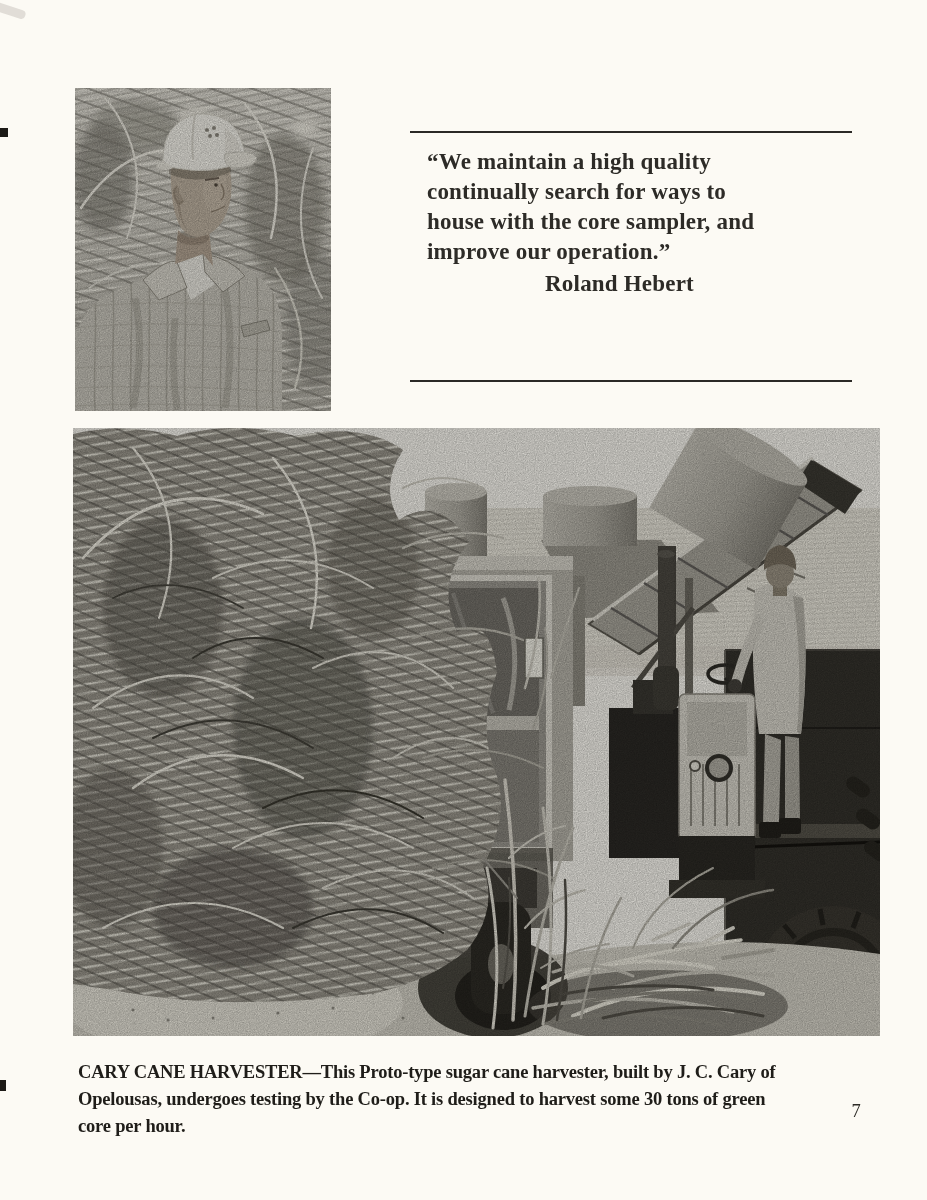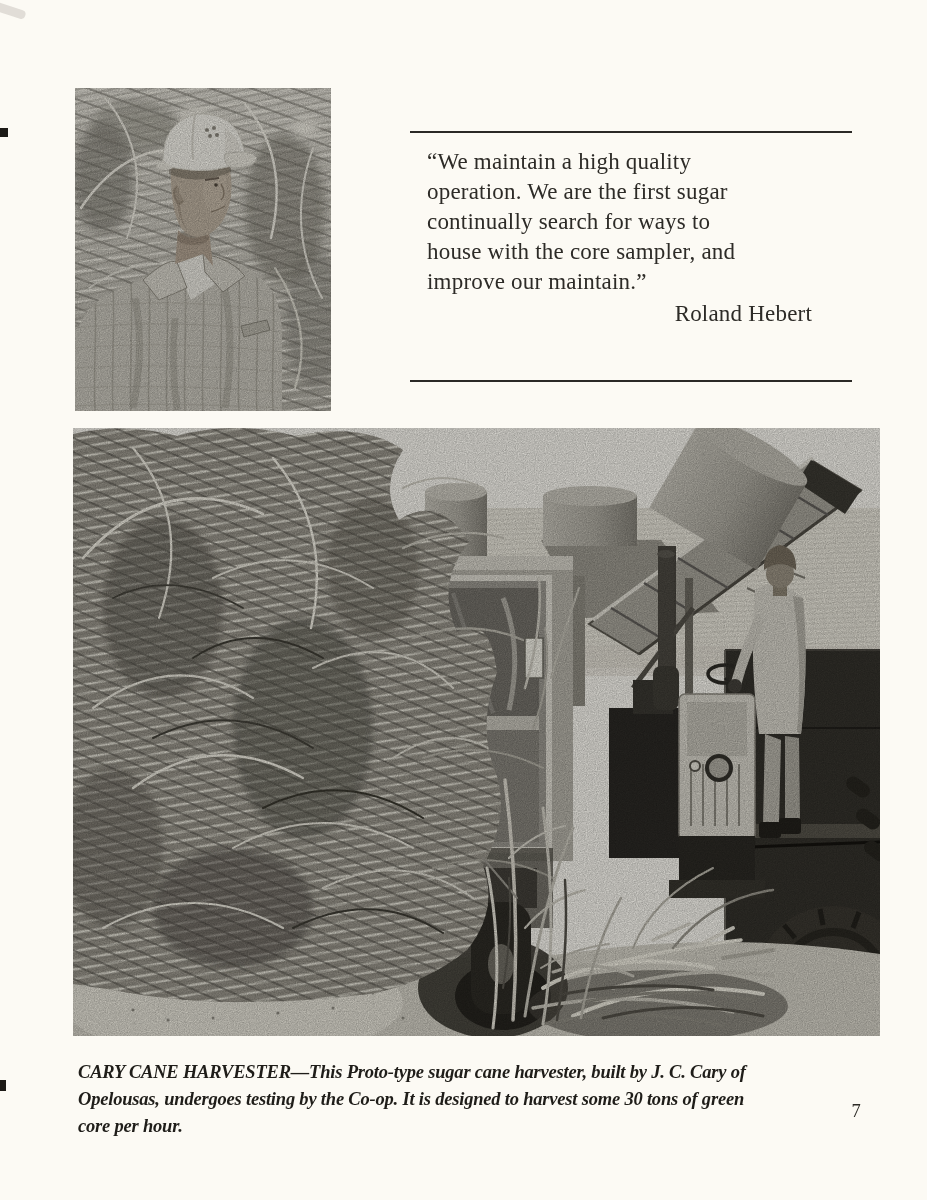--- a/index.html
+++ b/index.html
@@ -21,33 +21,33 @@
   .portrait-photo { left:75px; top:88px; width:256px; height:323px; }
   .harvester-photo { left:73px; top:428px; width:807px; height:608px; }
   figure svg { display:block; width:100%; height:100%; }
 
   .quote-rule { position:absolute; left:410px; width:442px; height:2px; background:#2b2926; }
   .quote-rule.top { top:131px; }
   .quote-rule.bottom { top:380px; }
   .quote-text {
     position:absolute; left:410px; top:147px; width:442px;
     padding-left:17px; box-sizing:border-box;
-    font-size:23px; font-weight:normal; line-height:30px; letter-spacing:.2px;
+    font-size:23px; font-weight:bold; line-height:30px; letter-spacing:.2px;
     color:#2d2b27;
   }
   .quote-text p { margin:0; }
   .quote-attribution { text-align:right; padding-right:40px; margin-top:2px; }
-  .quote-attribution div { line-height:30px; }
+  .quote-attribution div { line-height:30px;text-align:center; }
 
   .caption {
     position:absolute; left:78px; top:1040px; width:802px;
     font-size:18.5px; font-weight:bold; line-height:27px; letter-spacing:-.2px;
     color:#1f1d19;
   }
-  .caption span { display:block; white-space:nowrap;font-style:italic; }
+  .caption span { display:block; white-space:nowrap; }
 
   .page-number {
     position:absolute; left:828px; top:1101px; width:56px; text-align:center;
     font-size:18.5px; color:#2d2b27;
   }
 </style>
 </head>
 <body>
 
 <div class="page">
@@ -165,24 +165,23 @@
         </g>
       </g>
       <rect width="256" height="323" filter="url(#pgrain)" opacity="0.5"></rect>
     </svg>
   </figure>
 
   <section>
     <div class="quote-rule top"></div>
     <div class="quote-text">
       <p>“We maintain a high quality</p>
-      <p>operation. We are the first sugar</p>
       <p>continually search for ways to</p>
       <p>house with the core sampler, and</p>
-      <p>improve our maintain.”</p>
+      <p>improve our operation.”</p>
       <div class="quote-attribution">
         <div>Roland Hebert</div>
       </div>
     </div>
     <div class="quote-rule bottom"></div>
   </section>
 
   <figure class="harvester-photo" role="img" aria-label="Black-and-white photo of a prototype sugar cane harvester with cylindrical hoppers and an elevated conveyor working beside a cane field, an operator standing on a tractor next to a dark truck bed">
     <svg viewBox="0 0 807 608" preserveAspectRatio="none">
       <defs>

